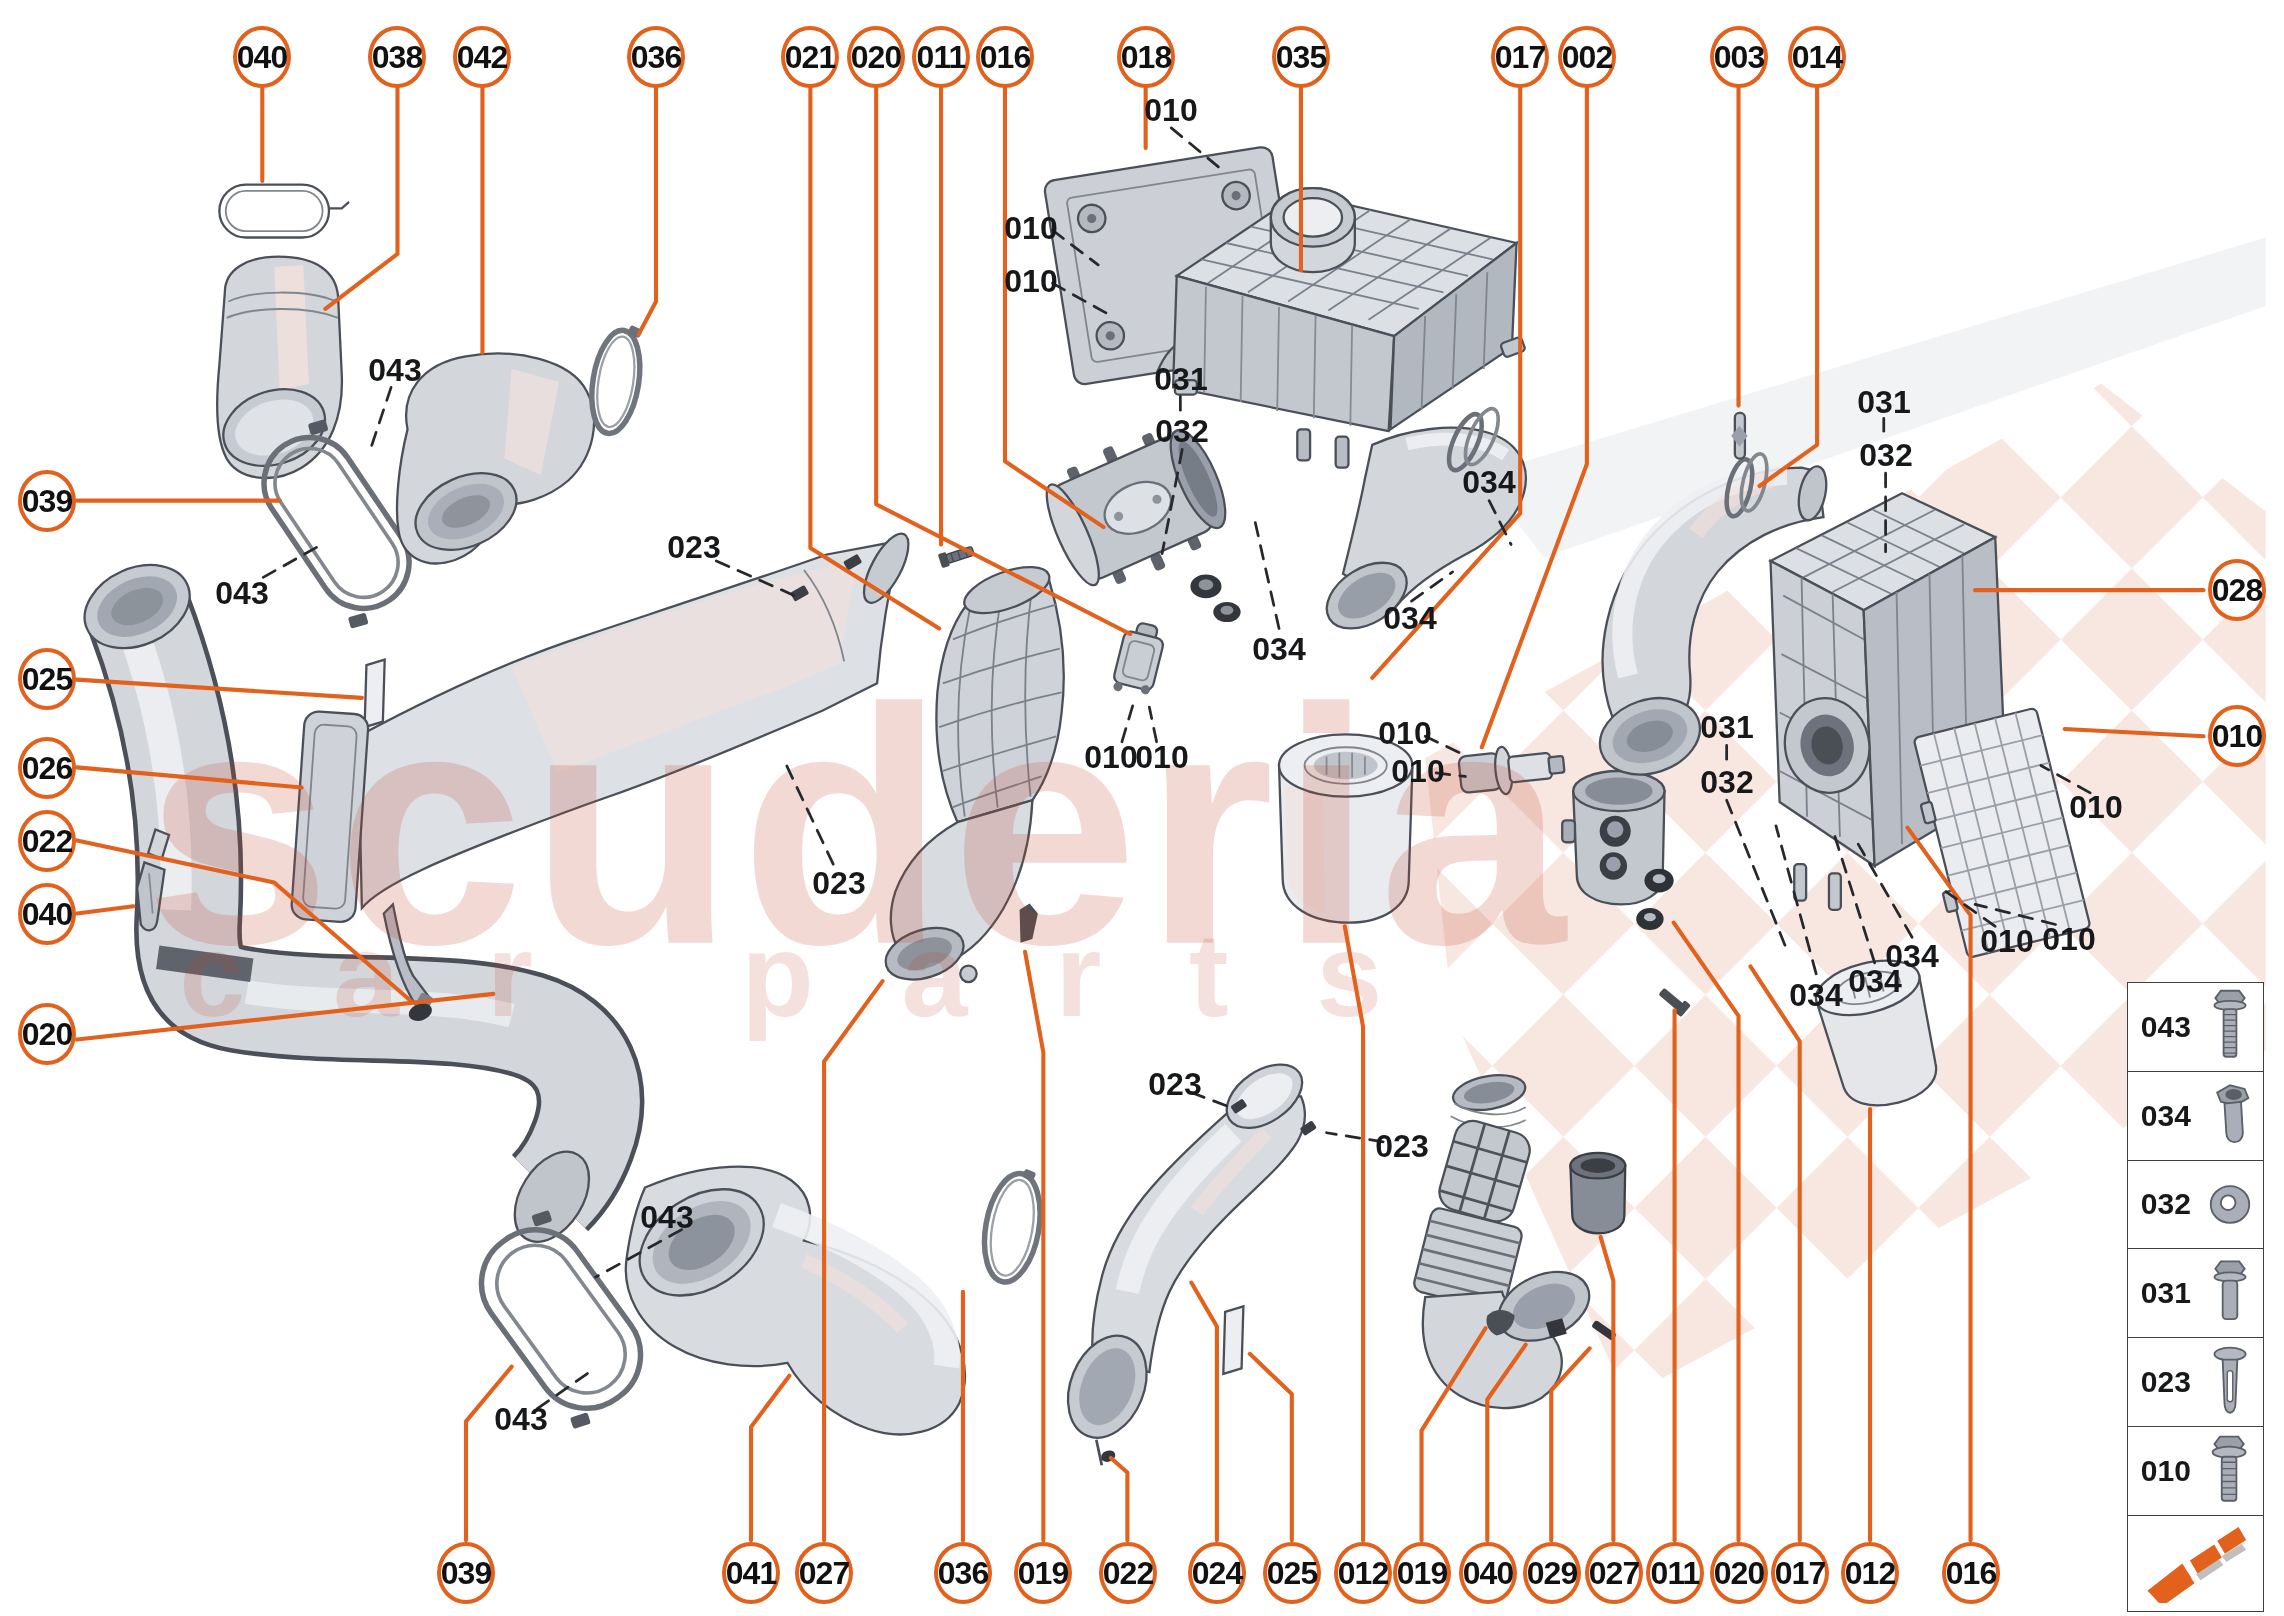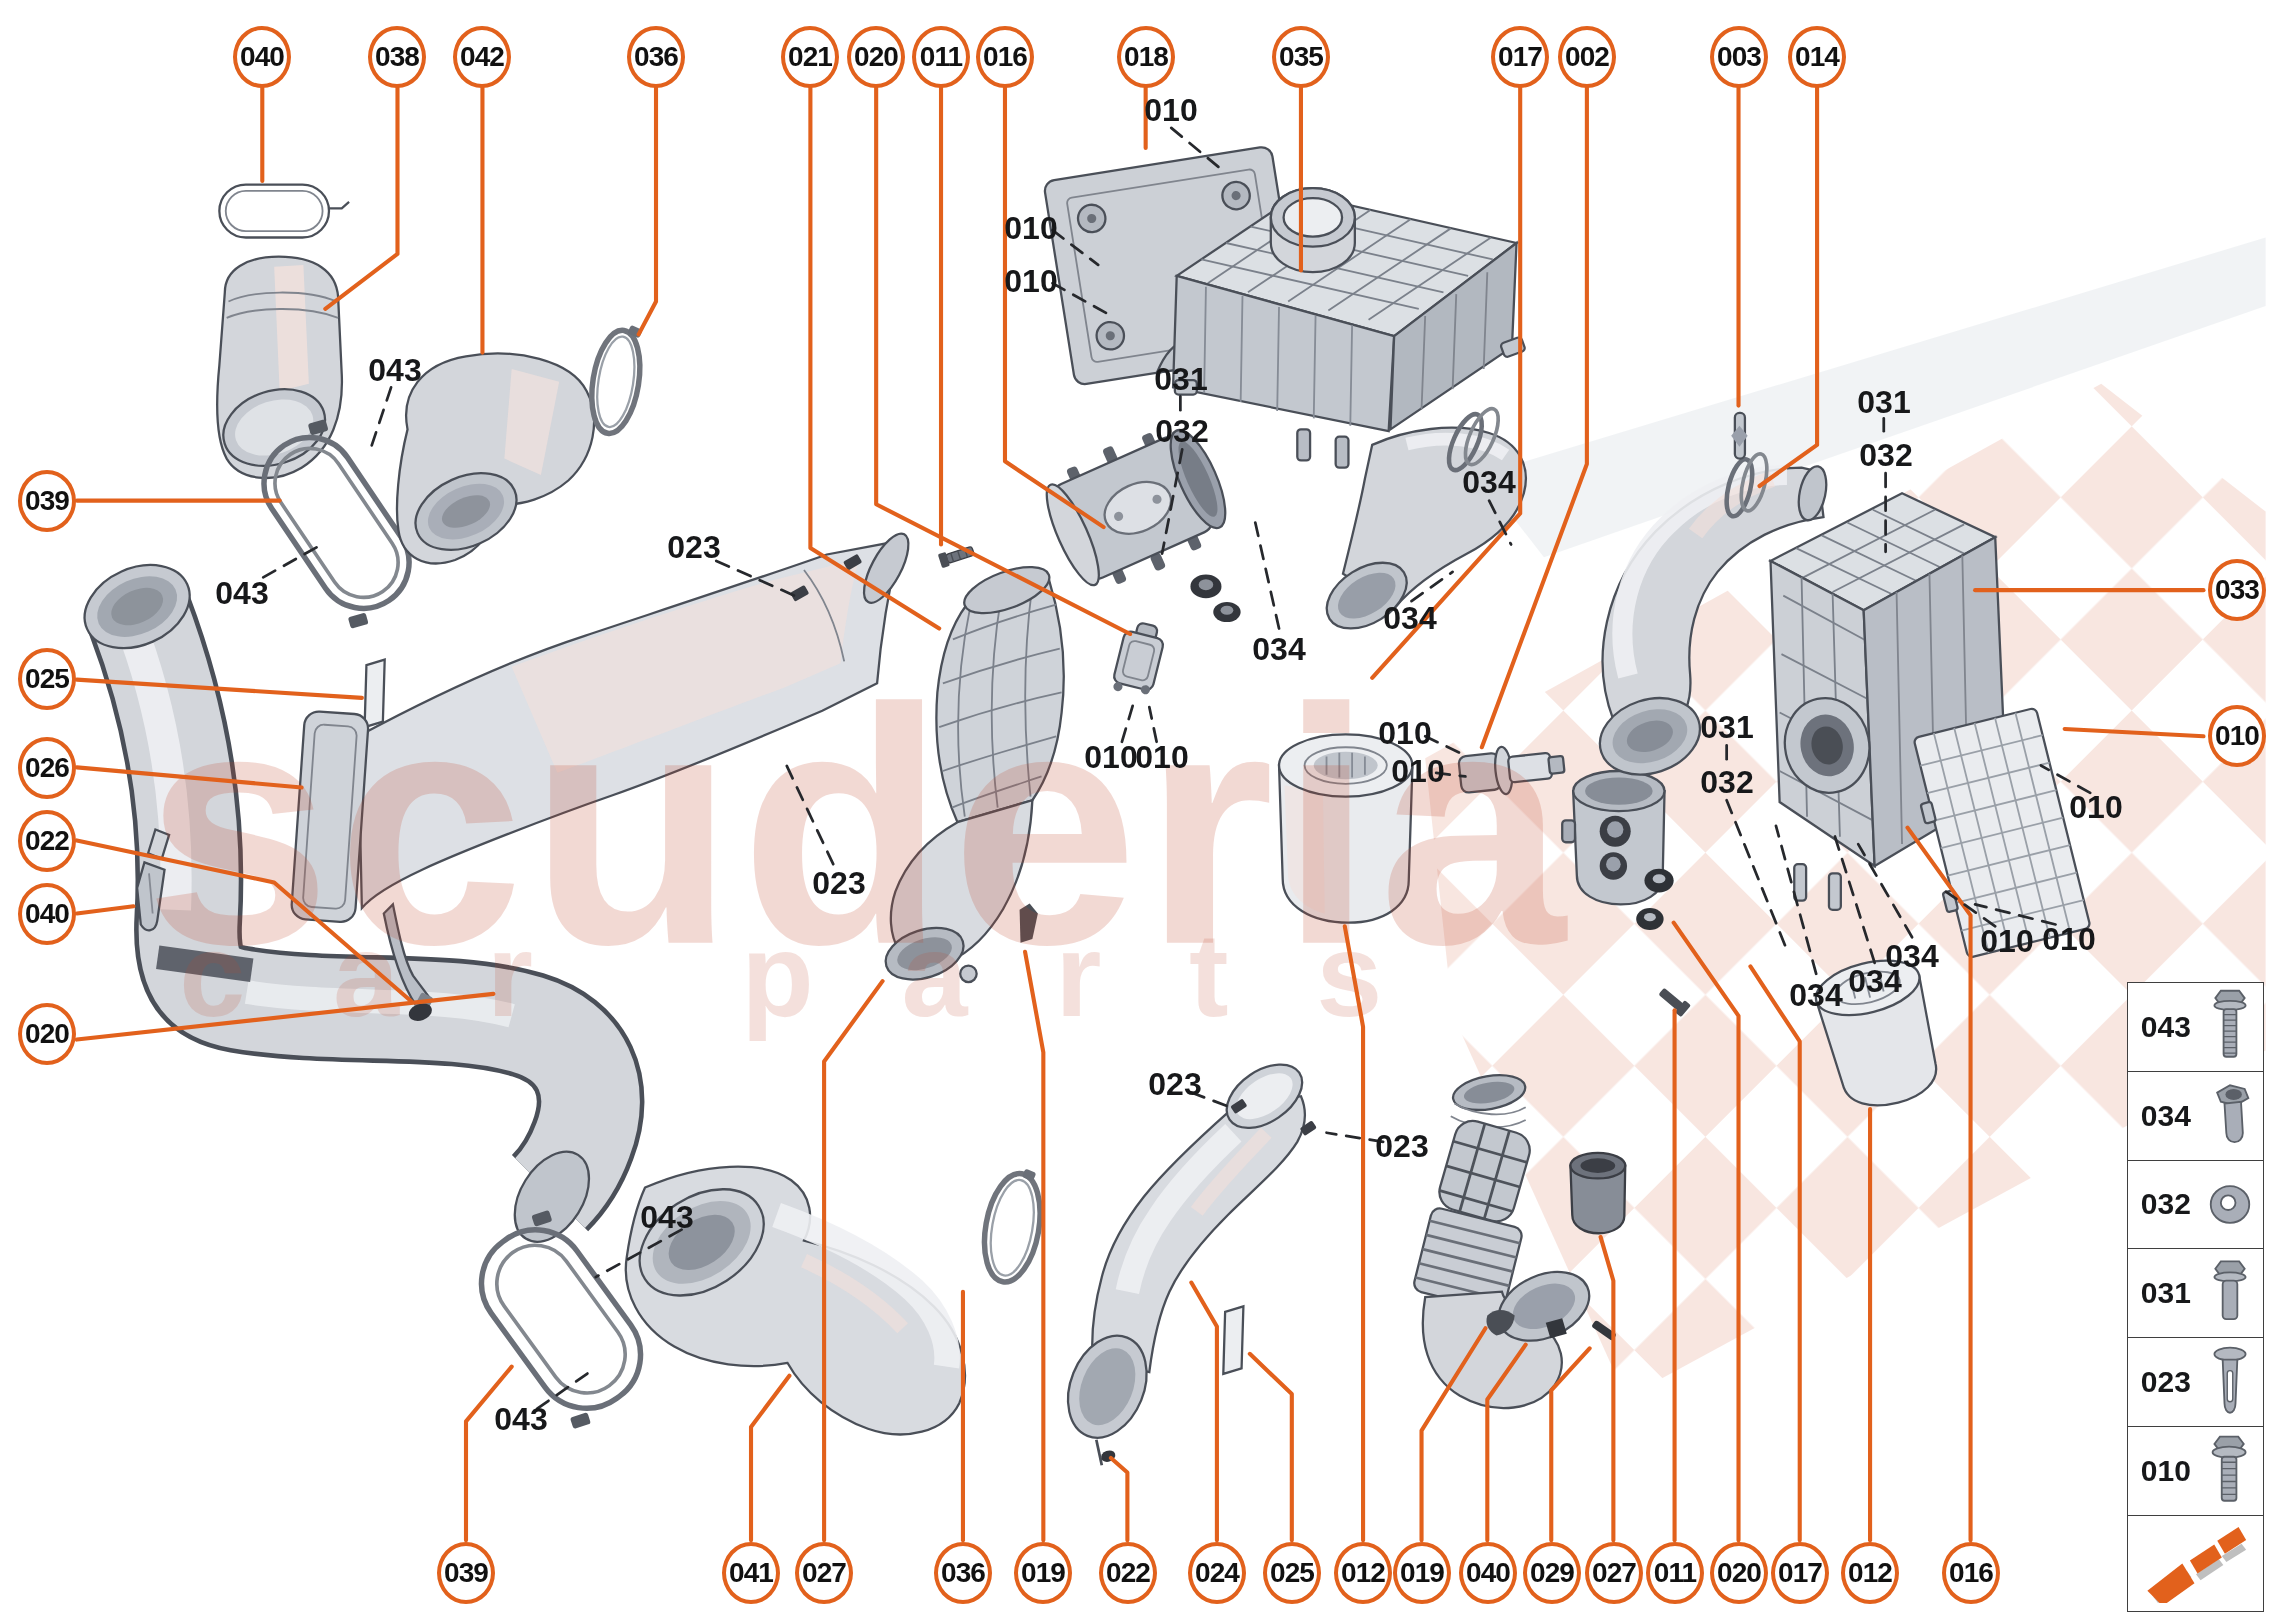--- a/index.html
+++ b/index.html
@@ -3,21 +3,21 @@
 <meta charset="utf-8">
 <style>
   html,body{margin:0;padding:0;background:#fff;}
   #stage{position:relative;width:2284px;height:1616px;background:#fff;overflow:hidden;
          font-family:"Liberation Sans",sans-serif;}
   #stage svg.diagram{position:absolute;left:0;top:0;}
   .layer{position:absolute;left:0;top:0;width:100%;height:100%;pointer-events:none;}
   .callout{position:absolute;left:var(--x);top:var(--y);width:58px;height:62px;
     border:4.6px solid var(--accent);border-radius:50%;background:#fff;
     display:flex;align-items:center;justify-content:center;
-    font-weight:700;font-size:28px;color:#111;letter-spacing:-0.9px;
+    font-weight:700;font-size:32px;color:#111;letter-spacing:-0.9px;
     transform:translate(-50%,-50%);box-sizing:border-box;pointer-events:auto;}
   .plabel{position:absolute;left:var(--x);top:var(--y);transform:translate(-50%,-50%);
     font-weight:700;font-size:32px;color:var(--label);letter-spacing:0;white-space:nowrap;}
   
   #legend{position:absolute;left:2127px;top:982px;width:137px;height:630px;
     border:1.8px solid #3f3f3f;box-sizing:border-box;display:flex;flex-direction:column;background:#fff;}
   .legend-row{flex:1;display:flex;align-items:center;justify-content:space-between;
     padding:0 11px 0 12.8px;border-bottom:1.8px solid #3f3f3f;box-sizing:border-box;}
   .legend-row:last-child{border-bottom:none;justify-content:center;padding:3.7px;}
   .legend-code{font-weight:700;font-size:30px;color:#17181a;}
@@ -503,21 +503,21 @@
 
   <div class="callout" style="--label: 039; --x: 47px; --y: 501px;">039</div>
       <div class="callout" style="--label: 025; --x: 47px; --y: 679px;">025</div>
       <div class="callout" style="--label: 026; --x: 47px; --y: 768px;">026</div>
       <div class="callout" style="--label: 022; --x: 47px; --y: 841px;">022</div>
       <div class="callout" style="--label: 040; --x: 47px; --y: 914px;">040</div>
       <div class="callout" style="--label: 037; --x: 47px; --y: 1034px;">020</div>
     </div>
   <div class="layer">
 
-  <div class="callout" style="--label: 033; --x: 2237px; --y: 590px;">033</div>
+  <div class="callout" style="--label: 033; --x: 2237px; --y: 590px;">028</div>
       <div class="callout" style="--label: 010; --x: 2237px; --y: 736px;">010</div>
     </div>
   <div class="layer">
 
   <div class="callout" style="--label: 039; --x: 466px; --y: 1573px;">039</div>
       <div class="callout" style="--label: 041; --x: 751px; --y: 1573px;">041</div>
       <div class="callout" style="--label: 027; --x: 824px; --y: 1573px;">027</div>
       <div class="callout" style="--label: 036; --x: 963px; --y: 1573px;">036</div>
       <div class="callout" style="--label: 019; --x: 1043px; --y: 1573px;">019</div>
       <div class="callout" style="--label: 022; --x: 1128px; --y: 1573px;">022</div>

